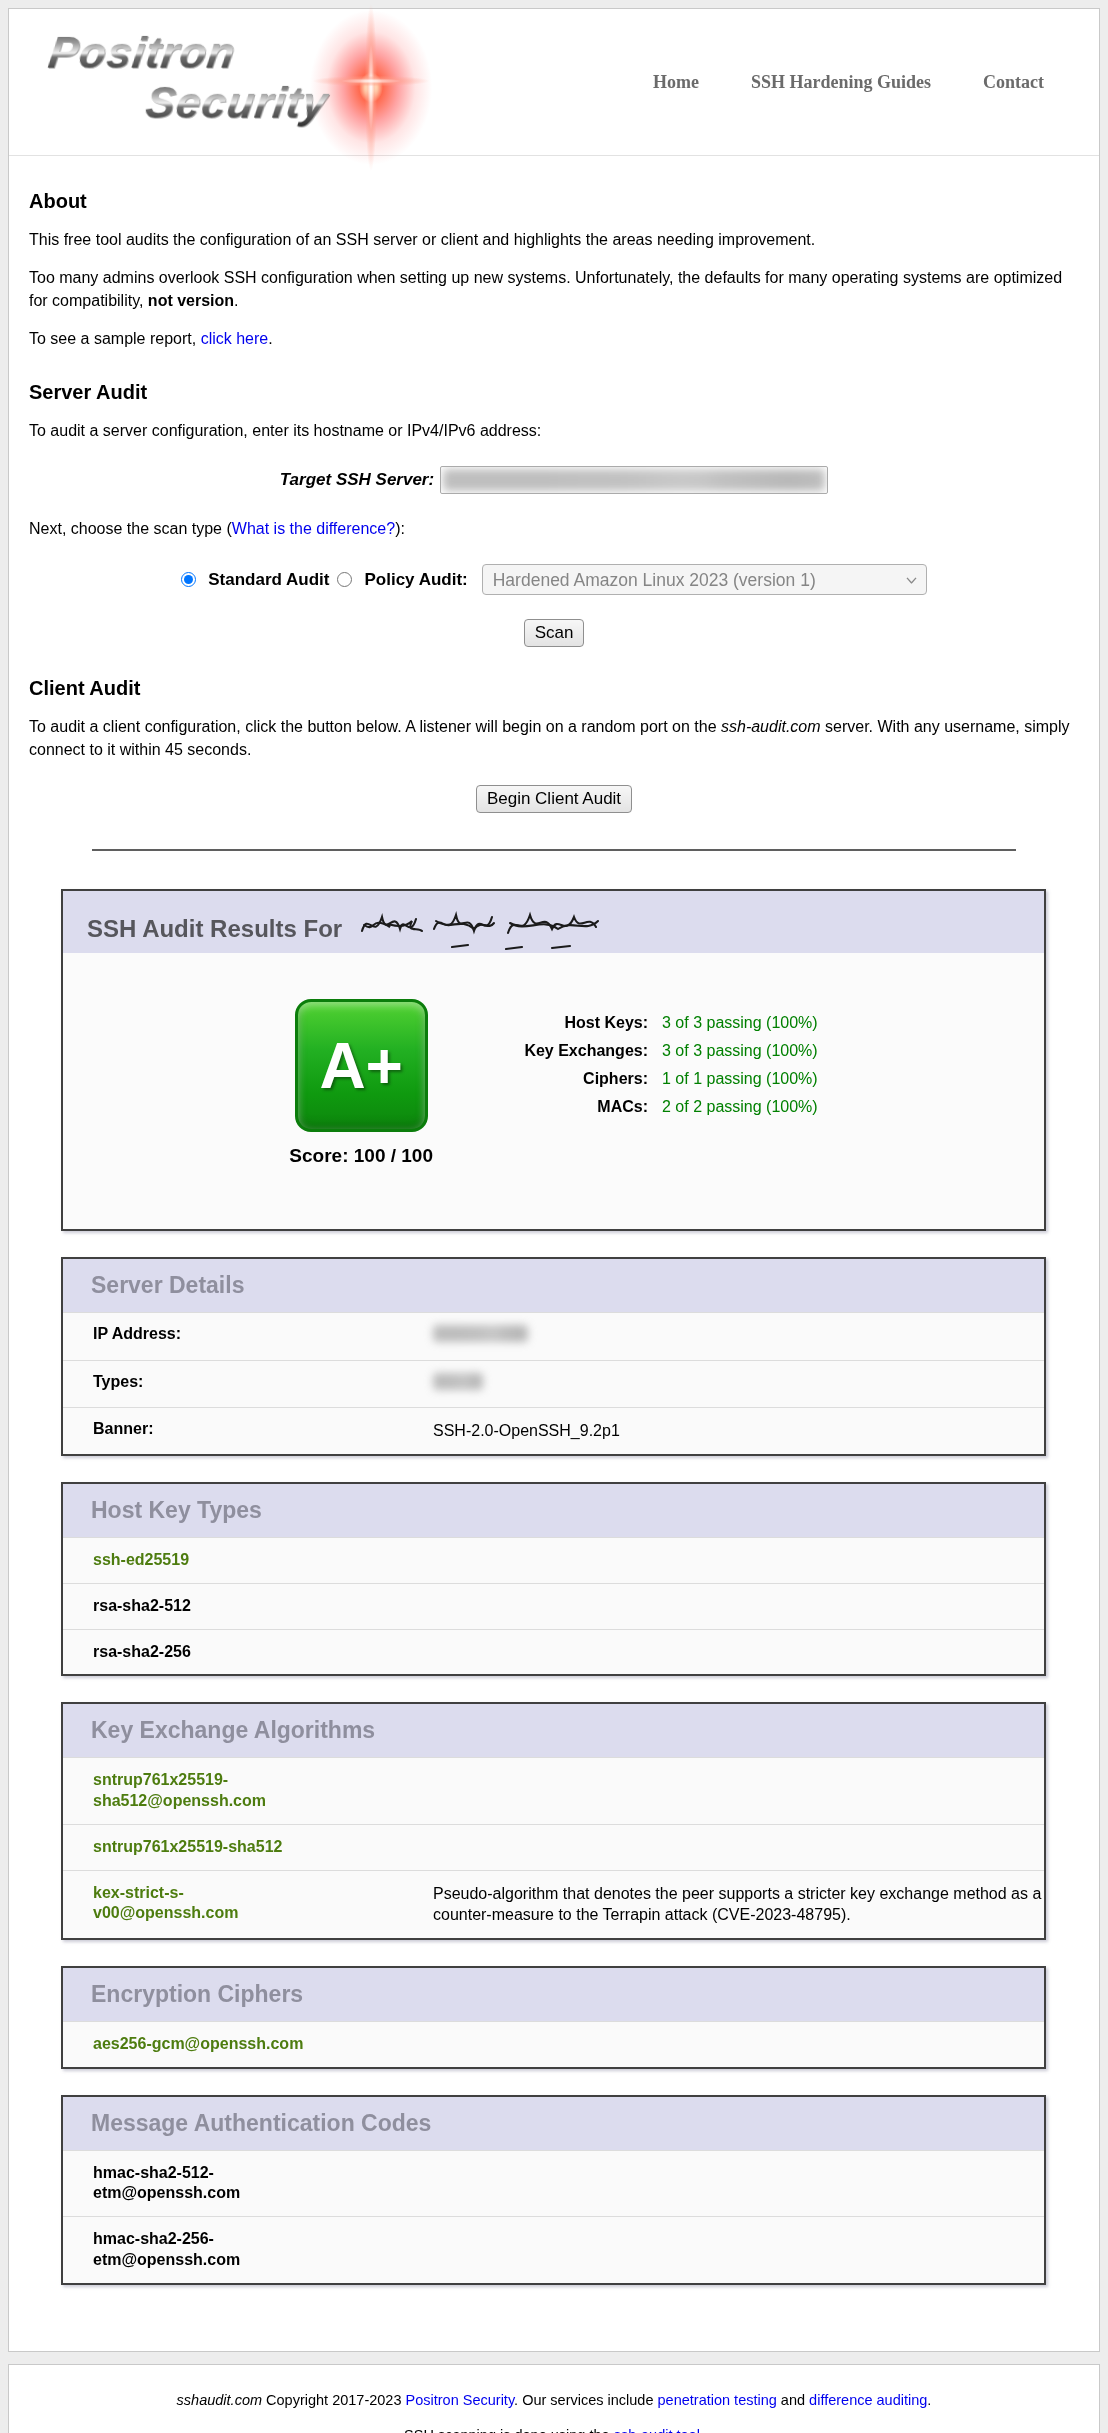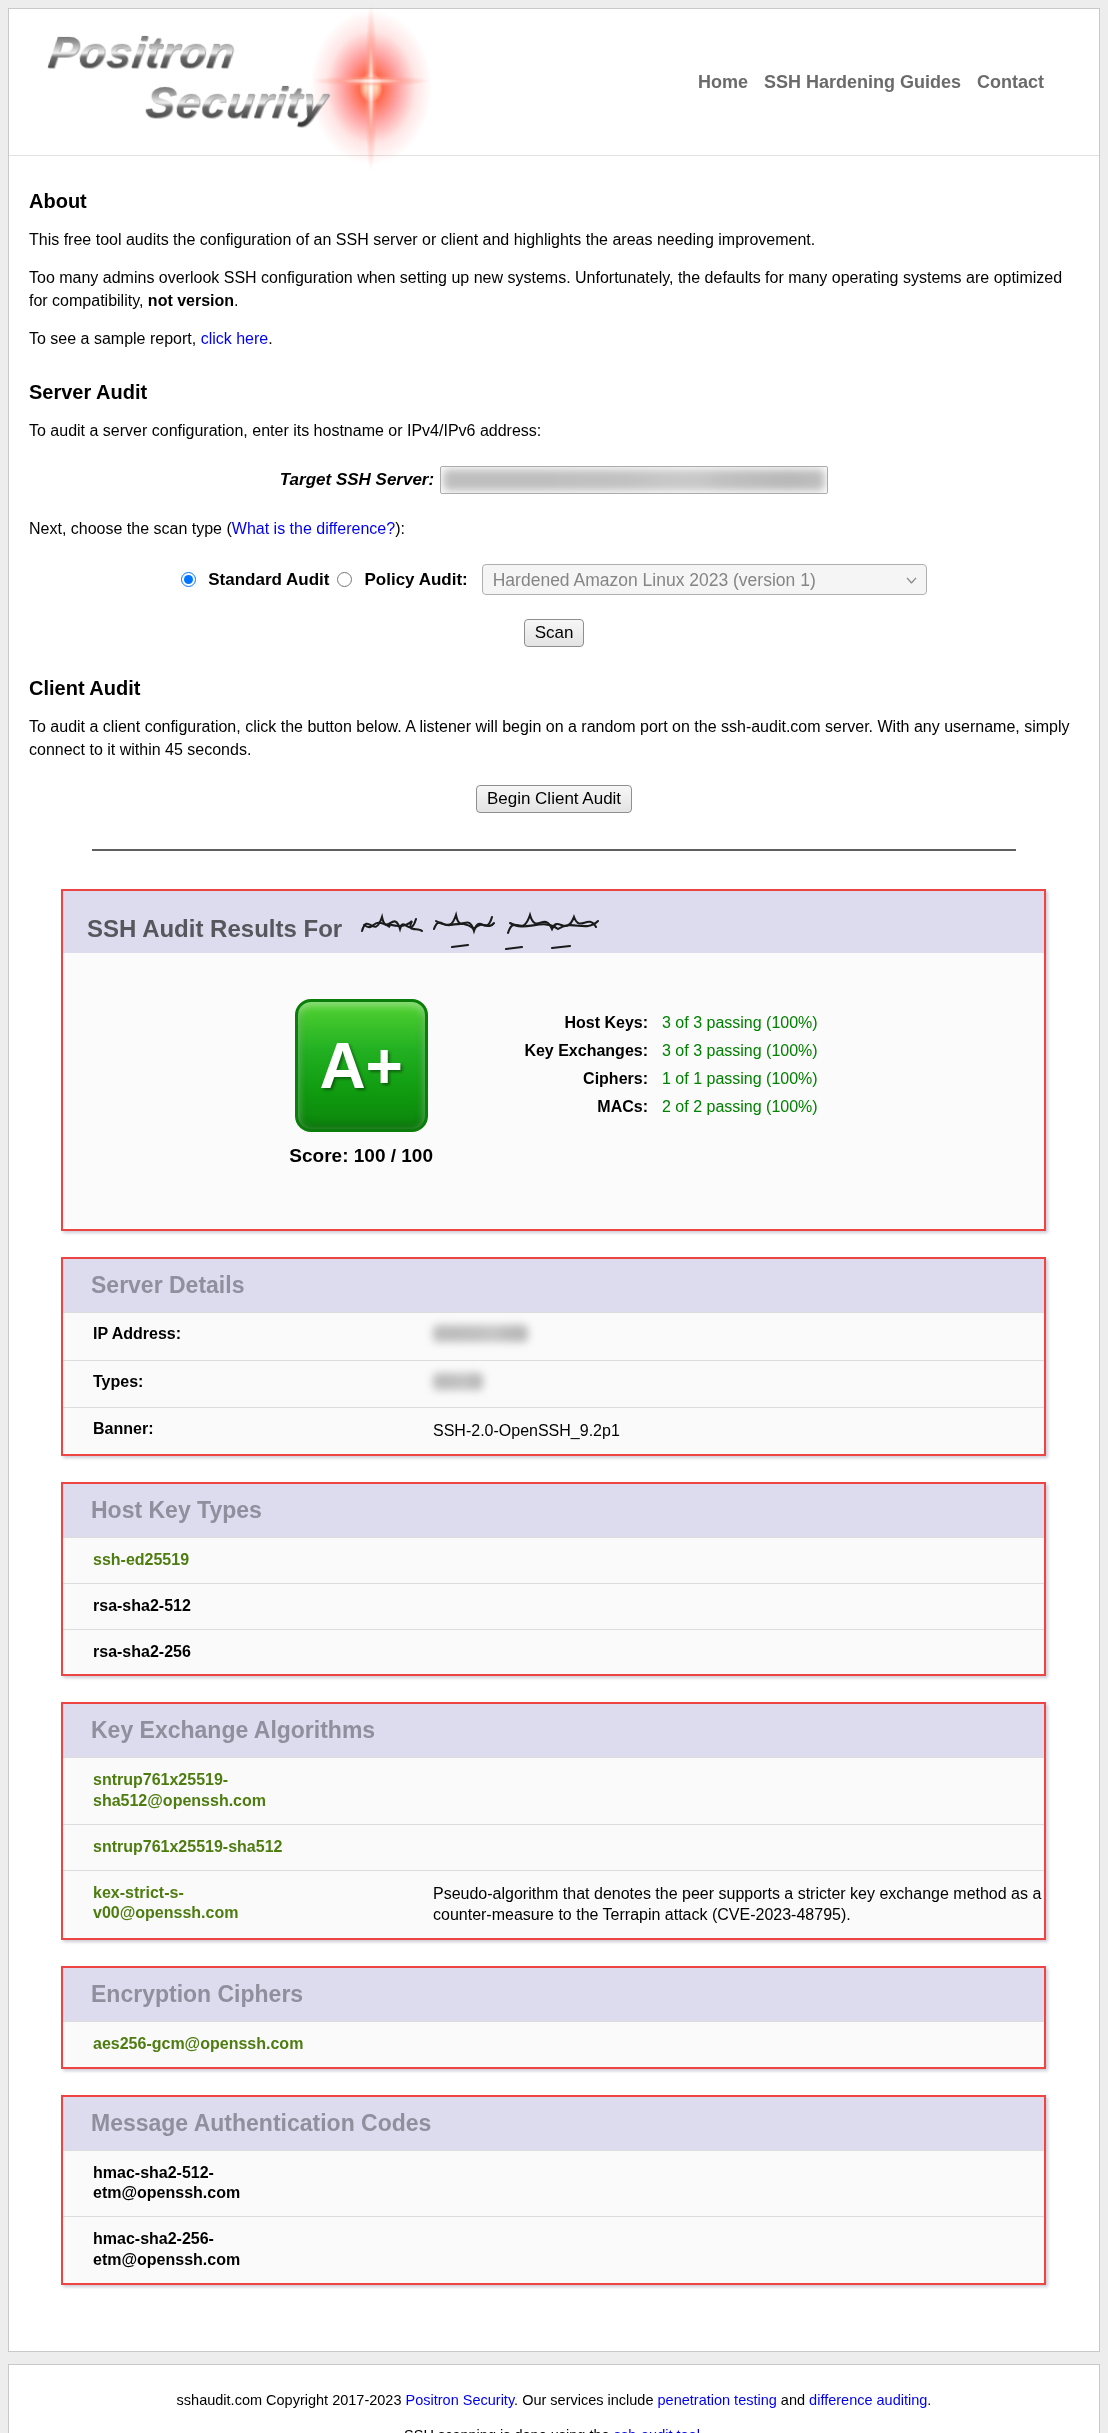--- a/index.html
+++ b/index.html
@@ -48,21 +48,21 @@
     content:""; position:absolute; left:50%; top:0; width:16px; height:100%;
     transform:translateX(-50%);
     background:radial-gradient(ellipse 50% 50% at center,
       rgba(255,255,255,.95) 0%, rgba(255,160,140,.55) 40%, rgba(255,160,140,0) 78%);
   }
   .starburst::after {
     content:""; position:absolute; top:44%; left:6%; width:88%; height:14px;
     background:radial-gradient(ellipse 50% 50% at center,
       rgba(255,255,255,.9) 0%, rgba(255,160,140,.5) 40%, rgba(255,160,140,0) 78%);
   }
-  .nav { display:flex; gap:16px; }
+  .nav { display:flex; gap:52px;font-family:Liberation Serif, serif; }
   .nav a { color:#6b6b6b; font-weight:bold; font-size:18px; }
 
   
   .content { padding:4px 20px 40px; }
   .content h2 { font-size:20px; margin:30px 0 14px; }
   .content p { margin:16px 0; line-height:1.4; }
   .center-row { display:flex; justify-content:center; align-items:center; margin:24px 0; }
 
   .target-label { font-weight:bold; font-size:17px; margin-right:6px;font-style:italic; }
   .target-input {
@@ -99,21 +99,21 @@
     font-family:"Liberation Sans", sans-serif;
     font-size:17px; padding:3px 10px;
     background:linear-gradient(#f7f7f7,#e3e3e3);
     border:1px solid #8f8f8f; border-radius:4px; color:#000; cursor:pointer;
   }
   hr.sep { border:none; border-top:2px solid #5f5f5f; width:88%; margin:36px auto 0; }
 
   
   .panel {
     margin:22px 0 26px 32px; width:985px;
-    border:2px solid #ef4444; background:#fafafa;
+    border:2px solid #404040; background:#fafafa;
     box-shadow:2px 2px 3px rgba(110,110,140,.35);
   }
   .panel.results { margin-top:38px; }
   .panel-header {
     background:#dcdcee; padding:13px 0 13px 28px;
     font-size:23px; font-weight:bold; color:#8f8f9e;
   }
   .panel.results .panel-header {
     color:#56565c; font-size:24px; display:flex; align-items:flex-end; gap:14px;
     padding:12px 0 10px 24px; overflow:visible;
@@ -149,21 +149,21 @@
   .black { color:#000; }
   .ip-smudge { width:95px; height:17px; }
   .port-smudge { width:50px; height:17px; }
 
   
   .footer-card {
     margin:12px 8px 13px; background:#fff; border:1px solid #c9c9c9;
     text-align:center; padding:27px 0 30px; font-size:14.5px;
   }
   .footer-card .line2 { margin-top:19px; }
-  .italic { }
+  .italic { font-style:italic; }
 </style>
 </head>
 <body>
 
 <div class="card">
 
   <div class="site-header">
     <div class="logo">
       <div class="starburst"></div>
       <div class="logo-text logo-line1">Positron</div>

